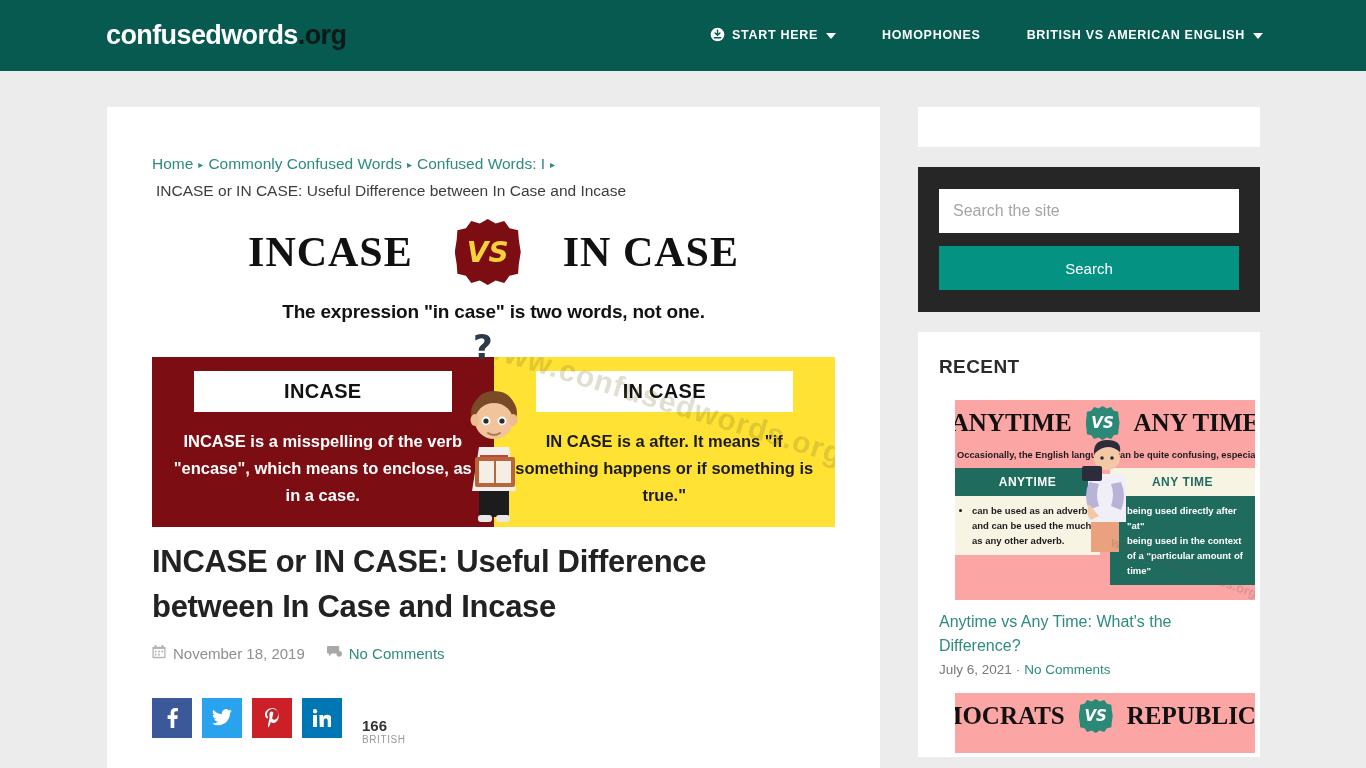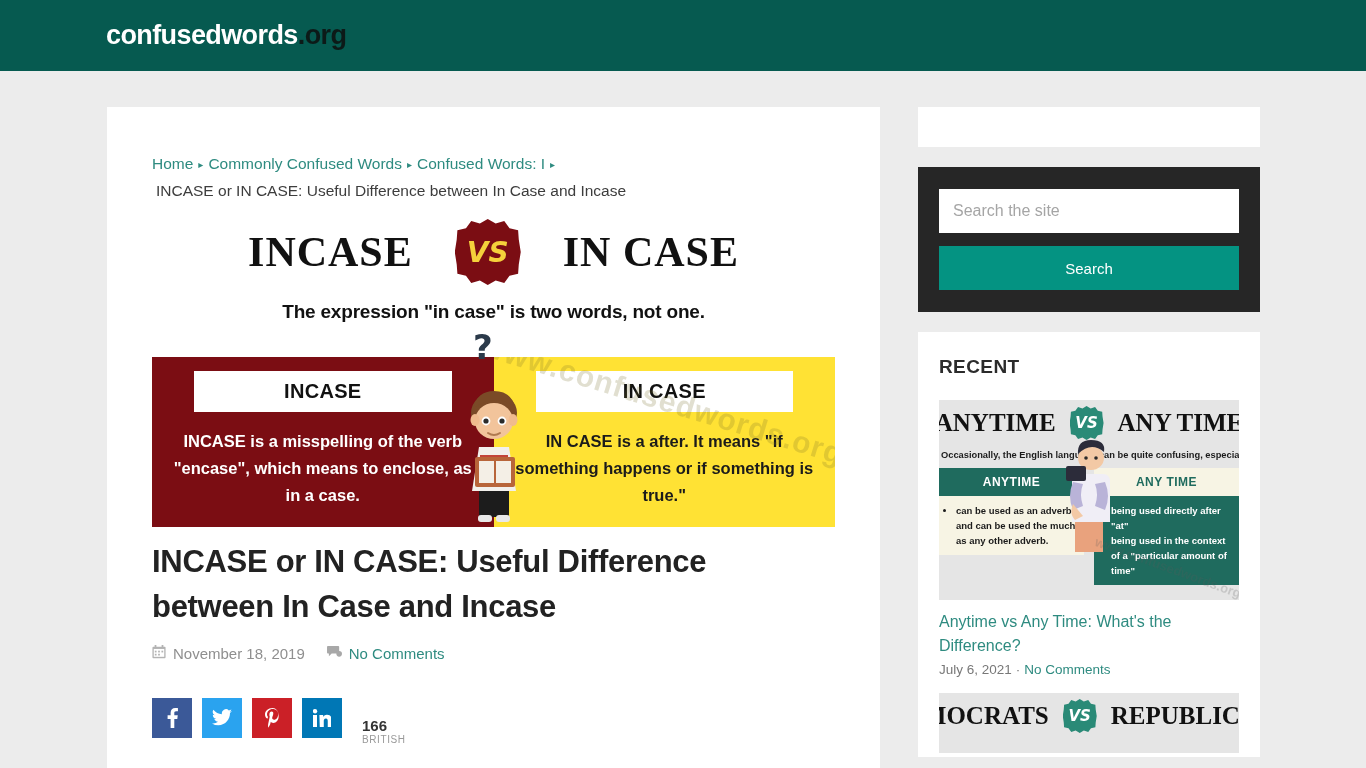--- a/index.html
+++ b/index.html
@@ -301,24 +301,25 @@
     font-size: 13.5px;
     color: #787878;
     margin-top: 4px;
   }
   .recent-meta .dot { margin: 0 4px; }
   .recent-meta .cm { color: #2e8b80; cursor: pointer; }
 
   
   .thumb {
     width: 300px;
-    background: #e5e5e5;
+    background: #fca5a5;
     position: relative;
     overflow: hidden;
     user-select: none;
+    margin-left: 16px;
   }
   .thumb-1 { height: 200px; }
   .thumb-2 { height: 60px; }
   .thumb-head {
     display: flex;
     align-items: center;
     justify-content: center;
     gap: 14px;
     height: 46px;
   }
@@ -410,20 +411,41 @@
   }
 </style>
 </head>
 <body>
 
 <header class="site-header">
   <div class="logo">
     <span>confusedwords</span><span class="tld">.org</span>
   </div>
 
+  <nav class="main-nav">
+    <div class="nav-item">
+      <span class="dl-circle">
+        <svg width="15" height="15" viewBox="0 0 16 16">
+            <circle cx="8" cy="8" r="7.3" fill="#fff"></circle>
+            <path d="M8 3.4v5.2M5.4 6.3L8 8.9l2.6-2.6M4.6 11.4h6.8" stroke="#065a50" stroke-width="1.5" fill="none" stroke-linecap="round" stroke-linejoin="round"></path>
+          </svg>
+      </span>
+      <span class="nav-label">START HERE</span>
+      <span class="caret"></span>
+    </div>
+
+    <div class="nav-item">
+      <span class="nav-label">HOMOPHONES</span>
+    </div>
+
+    <div class="nav-item">
+      <span class="nav-label">BRITISH VS AMERICAN ENGLISH</span>
+      <span class="caret"></span>
+    </div>
+  </nav>
 </header>
 
 <div class="page">
 
   <main class="content-card">
 
     <div class="breadcrumb">
       <span class="crumb-link">Home</span><span class="crumb-sep">▸</span><span class="crumb-link">Commonly Confused Words</span><span class="crumb-sep">▸</span><span class="crumb-link">Confused Words: I</span><span class="crumb-sep">▸</span><br>
       <span class="crumb-current">INCASE or IN CASE: Useful Difference between In Case and Incase</span>
     </div>

